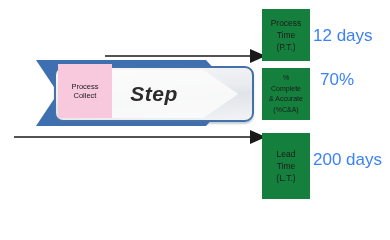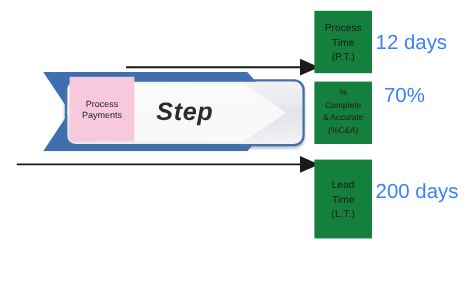--- a/index.html
+++ b/index.html
@@ -138,21 +138,21 @@
     <div class="step-body">
       <svg class="step-inner-chevron" viewBox="0 0 200 56" preserveAspectRatio="none">
         <polygon points="24,2 150,2 186,28 150,54 24,54 52,28" fill="#fbfbfc" opacity="0.85"></polygon>
       </svg>
       <div class="step-label">Step</div>
     </div>
   </div>
 
   <div class="pink-note">
     <span>Process</span>
-    <span>Payments</span>
+    <span>Collect</span>
   </div>
 
   <svg class="arrow-svg" style="left:100px; top:47px;" width="168" height="18">
     <line x1="5" y1="9" x2="152" y2="9" stroke="#1a1a1a" stroke-width="1.6"></line>
     <polygon points="150,2 166,9 150,16" fill="#1a1a1a"></polygon>
   </svg>
 
   <svg class="arrow-svg" style="left:10px; top:128px;" width="258" height="18">
     <line x1="4" y1="9" x2="242" y2="9" stroke="#1a1a1a" stroke-width="1.6"></line>
     <polygon points="240,2 256,9 240,16" fill="#1a1a1a"></polygon>

